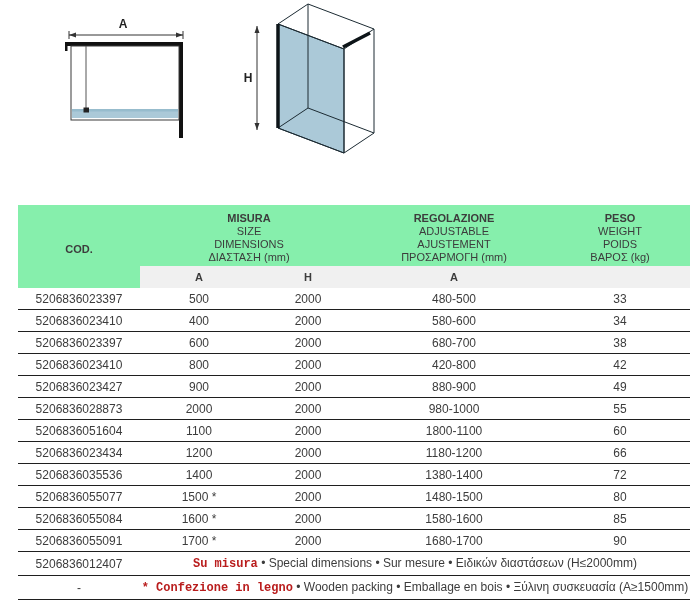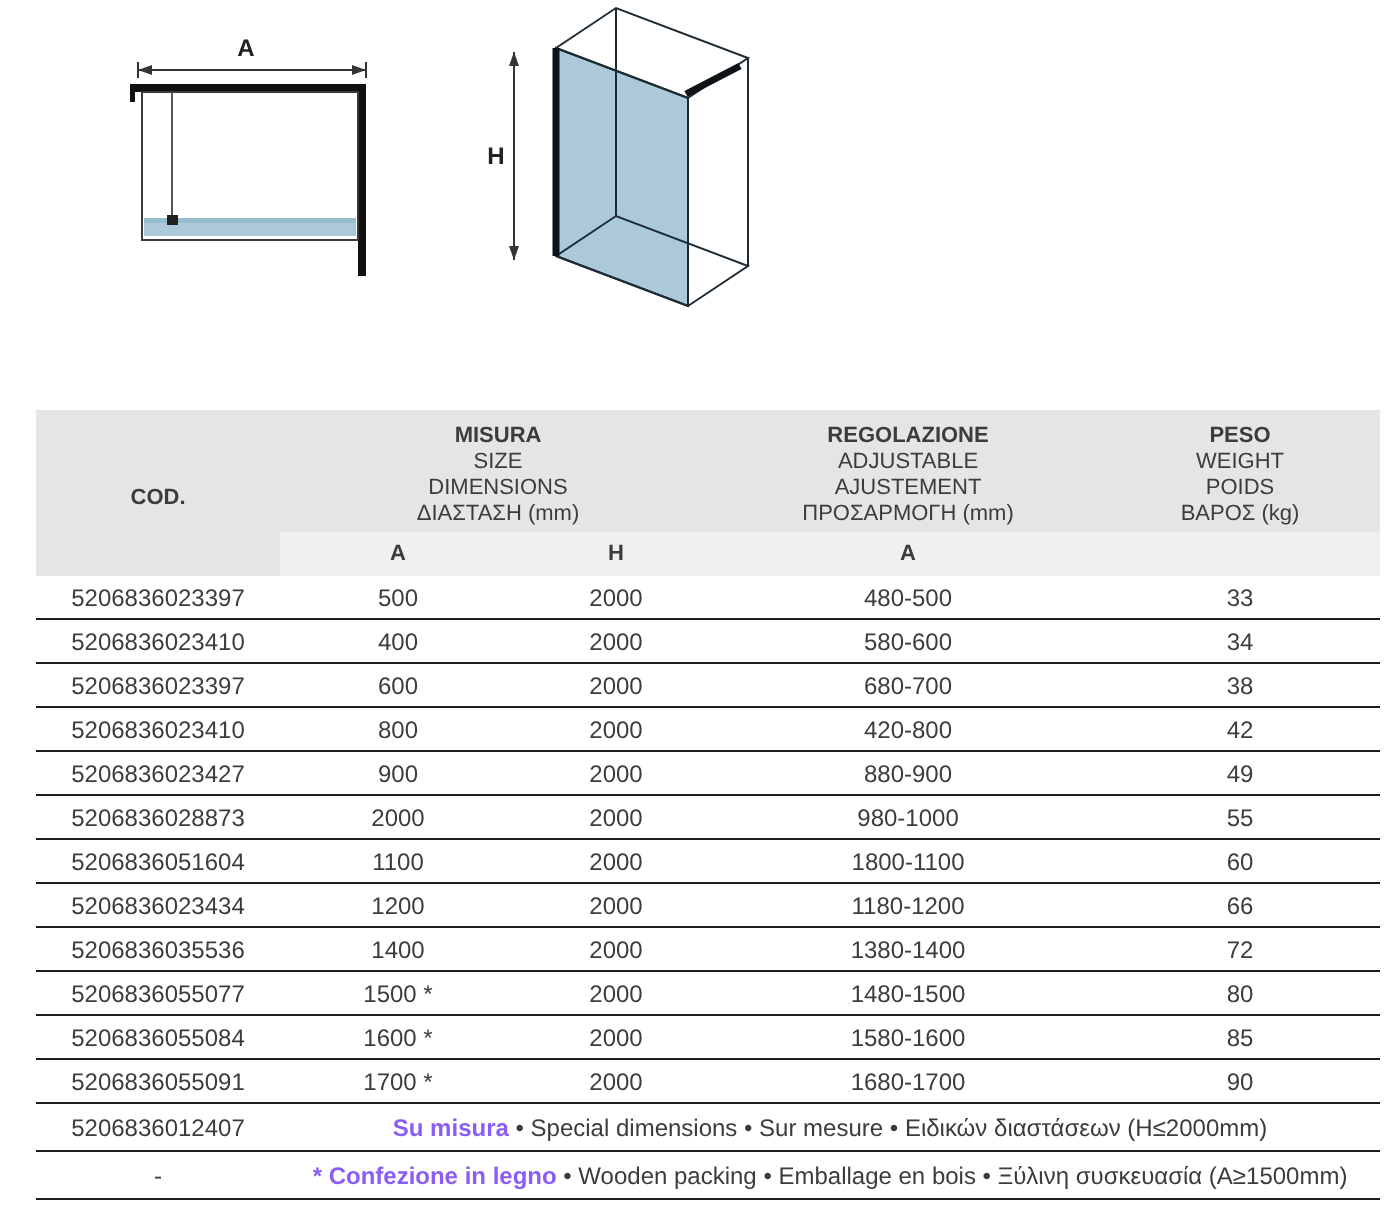--- a/index.html
+++ b/index.html
@@ -12,37 +12,37 @@
   
   .diagram{position:absolute;}
   #diag-left{left:55px;top:8px;}
   #diag-right{left:240px;top:0px;}
   .dim-label{font-family:"Liberation Sans",sans-serif;font-size:12px;font-weight:bold;fill:#222;}
 
   
   .spec-table-wrap{position:absolute;left:18px;top:205px;width:672px;}
   table.spec{border-collapse:collapse;width:672px;table-layout:fixed;font-size:12px;}
   table.spec thead th{
-    background:#e5e5e5;font-weight:normal;vertical-align:middle;
+    background:#86efac;font-weight:normal;vertical-align:middle;
     padding:0;text-align:center;
   }
   table.spec thead tr.group-row th{padding-top:7px;padding-bottom:2px;}
   .hl{font-size:11px;line-height:13px;color:#3c3c3c;}
   .hl.bold{font-weight:bold;}
   table.spec thead tr.sub-row th{
     font-weight:bold;font-size:11px;height:22px;background:#f0f0f0;
   }
   table.spec tbody td{
     text-align:center;height:21px;padding:0;
     border-bottom:1px solid #1f1f1f;
     font-size:12px;color:#3c3c3c;white-space:nowrap;
   }
   table.spec tbody tr.footer-row td{height:23px;}
   td.note{text-align:left;padding-left:9px;font-size:11.5px;}
-  td.note b{font-weight:bold;color:#8b5cf6;}
+  td.note b{font-weight:bold;color:#b91c1c;font-family:Liberation Mono, monospace;}
 </style>
 </head>
 <body>
 
 <svg id="diag-left" class="diagram" width="140" height="135" viewBox="0 0 140 135">
 
   <g stroke="#333" stroke-width="1">
     <line x1="14" y1="27" x2="128" y2="27"></line>
     <line x1="14" y1="23" x2="14" y2="31"></line>
     <line x1="128" y1="23" x2="128" y2="31"></line>

